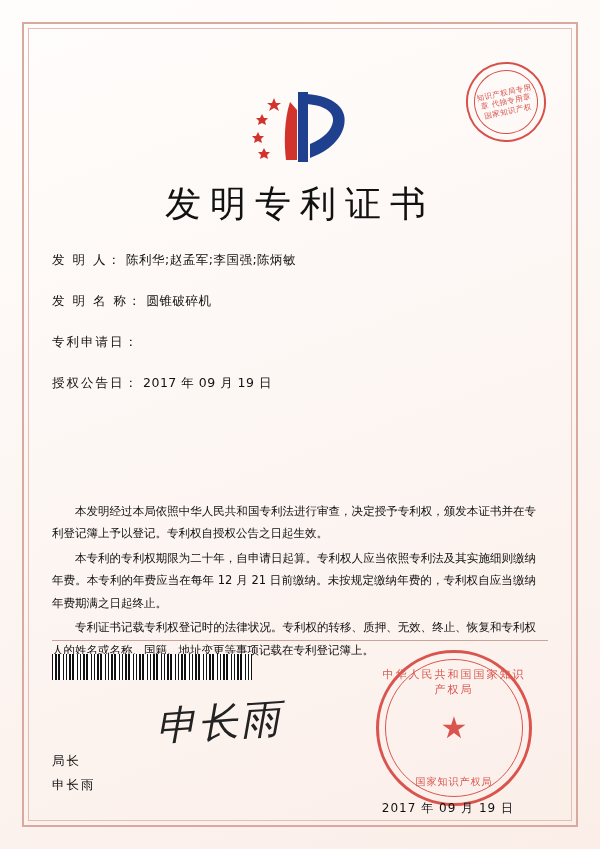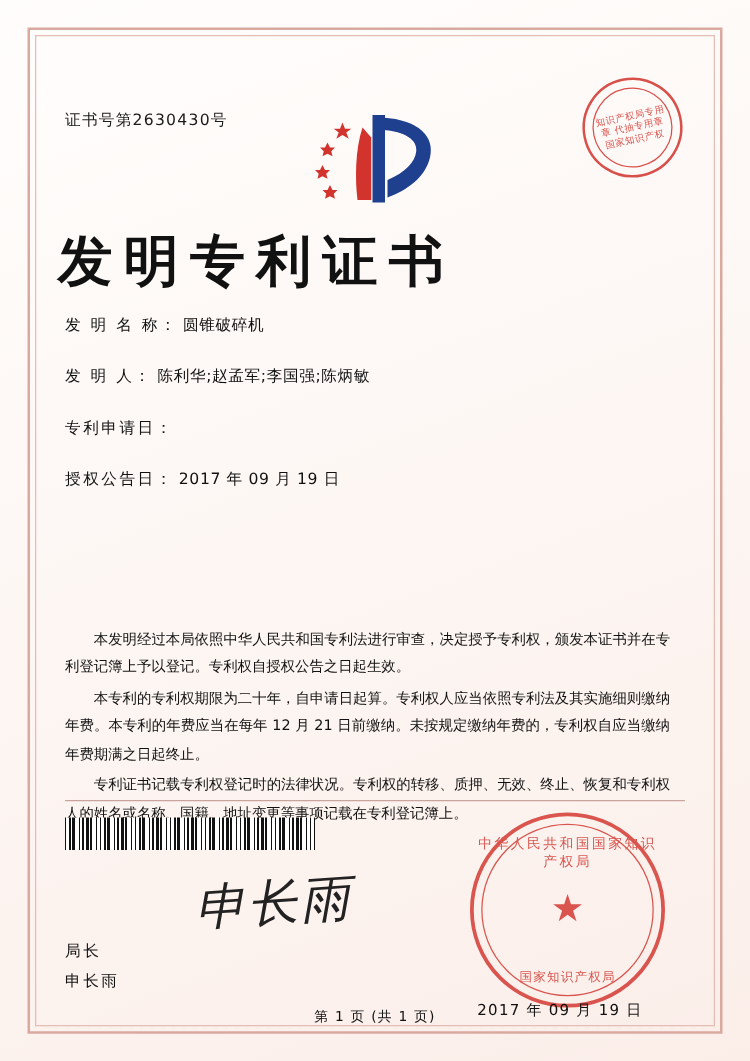--- a/index.html
+++ b/index.html
@@ -65,24 +65,25 @@
     position:absolute;left:6px;top:48px;
     font-size:12.5px;color:#1c1c1c;letter-spacing:1px;
   }
   
   .logo{
     position:absolute;left:50%;top:48px;transform:translateX(-50%);
     width:120px;height:78px;
   }
   .title{
     position:absolute;left:0;right:0;top:140px;
-    font-size:44px;
+    text-align:center;
+    font-size:36px;
     letter-spacing:9px;
     color:#111;
-    font-weight:bold;
+    font-weight:normal;
     font-family:"DejaVu Serif","Liberation Serif",serif;
   }
   .fields{
     position:absolute;left:6px;right:6px;top:212px;
   }
   .field{
     display:flex;align-items:flex-end;
     margin-bottom:24px;
     font-size:12.5px;color:#111;
   }
@@ -164,46 +165,45 @@
   <div class="border-outer"></div>
   <div class="guilloche"></div>
   <div class="border-inner"></div>
 
   <div class="content">
 
     <div class="top-seal">
       <div class="inner">知识产权局专用章 代抽专用章 国家知识产权</div>
     </div>
 
-    <div class="cert-no">证书号第2630430号</div>
 
     <div class="logo">
       <svg viewBox="0 0 120 78" width="120" height="78" aria-hidden="true">
         <path d="M58 4 L58 74 L68 74 L68 4 Z" fill="#1f3f8f"></path>
         <path d="M66 6 C96 8 108 22 104 38 C100 54 86 64 70 70 L70 56 C84 50 92 42 93 33 C94 24 84 17 66 16 Z" fill="#1f3f8f"></path>
         <path d="M50 14 L57 22 L57 72 L46 72 C44 56 44 32 50 14 Z" fill="#d2332c"></path>
         <g fill="#d2332c">
           <polygon points="34,10 36,15 41,15 37,18 39,23 34,20 29,23 31,18 27,15 32,15"></polygon>
           <polygon points="22,26 24,30 28,30 25,33 26,37 22,35 18,37 19,33 16,30 20,30"></polygon>
           <polygon points="18,44 20,48 24,48 21,51 22,55 18,53 14,55 15,51 12,48 16,48"></polygon>
           <polygon points="24,60 26,64 30,64 27,67 28,71 24,69 20,71 21,67 18,64 22,64"></polygon>
         </g>
       </svg>
     </div>
 
     <div class="title">发明专利证书</div>
 
     <div class="fields">
       <div class="field">
+        <span class="label">发  明  人：</span>
+        <span class="value">陈利华;赵孟军;李国强;陈炳敏</span>
+      </div>
+      <div class="field">
         <span class="label">发 明 名 称：</span>
         <span class="value">圆锥破碎机</span>
-      </div>
-      <div class="field">
-        <span class="label">发  明  人：</span>
-        <span class="value">陈利华;赵孟军;李国强;陈炳敏</span>
       </div>
       <div class="field">
         <span class="label">专利申请日：</span>
       </div>
       <div class="field">
         <span class="label">授权公告日：</span>
         <span class="value">2017 年 09 月 19 日</span>
       </div>
     </div>
 
@@ -225,15 +225,14 @@
 
     <div class="big-seal">
       <div class="ring"></div>
       <div class="arc-top">中华人民共和国国家知识产权局</div>
       <div class="star">★</div>
       <div class="arc-bottom">国家知识产权局</div>
     </div>
 
     <div class="seal-date">2017 年 09 月 19 日</div>
 
-    <div class="footer">第 1 页 (共 1 页)</div>
   </div>
 </div>
 
 </body></html>

